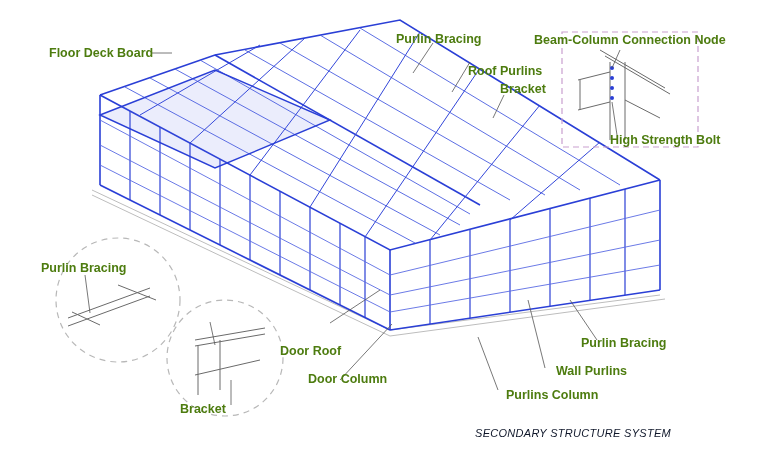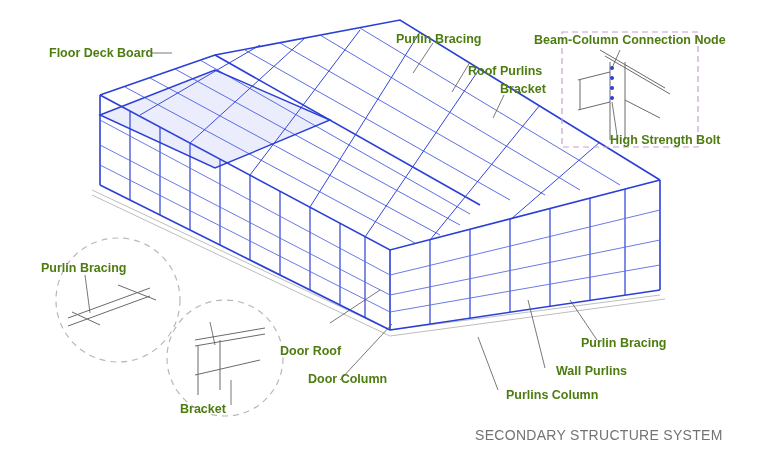--- a/index.html
+++ b/index.html
@@ -1,20 +1,20 @@
 <!DOCTYPE html>
 <html><head>
 <meta charset="utf-8">
 <style>
   html,body{margin:0;padding:0;background:#ffffff;}
   #stage{position:relative;width:763px;height:451px;overflow:hidden;background:#fff;
     font-family:"Liberation Sans", sans-serif;}
   svg.art{position:absolute;left:0;top:0;}
   .lbl{position:absolute;font-weight:bold;font-size:12.5px;color:#4d7c0f;white-space:nowrap;line-height:1;}
-  .title{position:absolute;font-size:14px;color:#737373;letter-spacing:0.3px;white-space:nowrap;font-weight:normal;}
+  .title{position:absolute;font-size:11px;color:#0f172a;letter-spacing:0.3px;white-space:nowrap;font-weight:normal;font-style:italic;}
 </style>
 </head>
 <body>
 
 <div id="stage">
 
   <svg class="art" width="763" height="451" viewBox="0 0 763 451">
 
     <g stroke="#bdbdbd" stroke-width="1" fill="none">
       <polyline points="92,190 390,330 660,295"></polyline>

